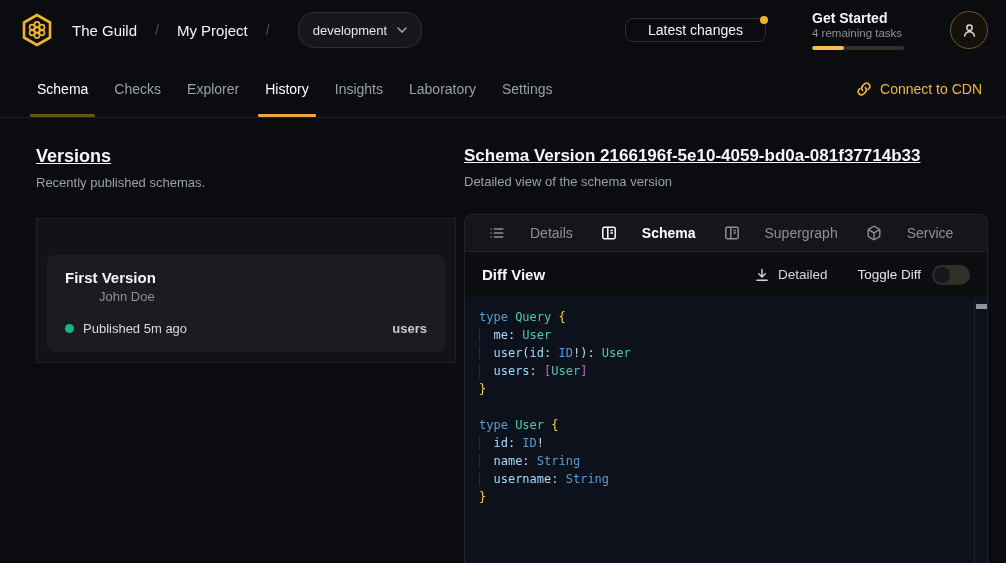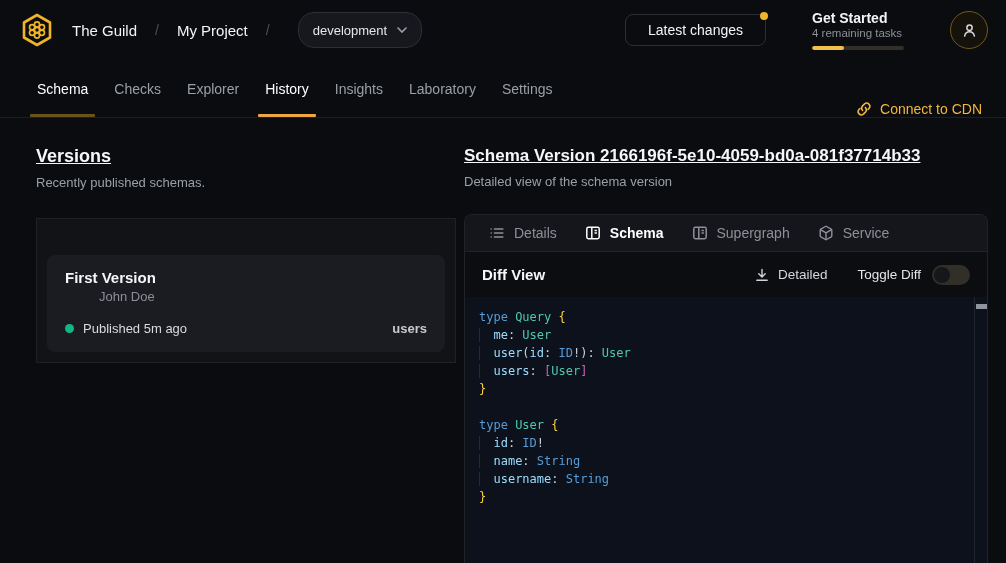--- a/index.html
+++ b/index.html
@@ -18,21 +18,21 @@
   .crumb { color:#f3f4f6; font-size:15px; font-weight:500; }
   .crumb-sep { color:#4b5159; font-size:14px; padding:0 2px; }
   .env-select {
     margin-left:10px; display:flex; align-items:center; gap:10px;
     background:#16181d; border:1px solid #2c2f35; border-radius:16px;
     height:36px; padding:0 14px; font-size:13px; color:#e5e7eb; cursor:pointer;
   }
   .h-right { margin-left:auto; display:flex; align-items:center; gap:46px; }
   .latest-btn {
     position:relative; background:transparent; border:1px solid #2c2f35; color:#f3f4f6;
-    border-radius:8px; height:32px; padding:0 22px; font-size:14px;
+    border-radius:8px; height:24px; padding:0 22px; font-size:14px;
     font-family:inherit; cursor:pointer;
   }
   .latest-dot { position:absolute; top:-3px; right:-3px; width:8px; height:8px; border-radius:50%; background:#f0b429; }
   .get-started { width:92px; cursor:pointer; }
   .gs-title { font-size:14px; font-weight:600; color:#f3f4f6; }
   .gs-sub { font-size:11.5px; color:#8d9197; margin-top:1px; }
   .gs-bar { margin-top:7px; height:4px; border-radius:2px; background:#332f27; overflow:hidden; }
   .gs-fill { height:100%; border-radius:2px; background:#f5c04a; }
   .avatar {
     width:38px; height:38px; border-radius:50%; background:#14120b;
@@ -42,21 +42,21 @@
   
   .nav { height:58px; display:flex; align-items:stretch; padding:0 24px; border-bottom:1px solid #1c1f24; }
   .nav-tab {
     display:flex; align-items:center; padding:0 13px; font-size:14px; color:#9aa0a8;
     cursor:pointer; position:relative;
   }
   .nav-tab.lit { color:#ffffff; }
   .nav-tab .uline { position:absolute; left:6px; right:6px; bottom:0; height:3px; border-radius:1px; }
   .nav-tab.dim-under .uline { background:#6b521a; }
   .nav-tab.active .uline { background:#eda640; }
-  .cdn-link { margin-left:auto; display:flex; align-items:flex-end; gap:8px; color:#f3b63e; font-size:14px; cursor:pointer; }
+  .cdn-link { margin-left:auto; display:flex; align-items:center; gap:8px; color:#f3b63e; font-size:14px; cursor:pointer; }
 
   
   .main { display:flex; height:445px; }
   .col-left { width:464px; flex:none; padding:28px 24px 0 36px; }
   .col-right { flex:1; padding:28px 18px 0 0; display:flex; flex-direction:column; }
 
   .sec-title { font-size:18px; font-weight:700; color:#f5f6f7;text-decoration:underline; }
   .sec-sub { font-size:13px; color:#9aa0a8; margin-top:8px; }
   .col-right .sec-title { font-size:17px; }
 
@@ -73,21 +73,21 @@
   .ver-status { font-size:13px; color:#d7dadf; }
   .ver-badge { margin-left:auto; font-size:13px; font-weight:700; color:#c6cacf; }
 
   
   .panel {
     margin-top:25px; flex:1; border:1px solid #212329; border-bottom:0;
     border-radius:8px 8px 0 0; overflow:hidden; display:flex; flex-direction:column;
     background:#0b0d11;
   }
   .tabstrip { height:37px; flex:none; background:#15161b; border-bottom:1px solid #202329; display:flex; align-items:stretch; padding:0 10px; }
-  .ptab { display:flex; align-items:center; gap:9px; padding:0 14px; font-size:14px; color:#8d9096; cursor:pointer; }
+  .ptab { display:flex; align-items:center; gap:25px; padding:0 14px; font-size:14px; color:#8d9096; cursor:pointer; }
   .ptab.active { color:#ffffff; font-weight:600; }
   .diffrow { height:45px; flex:none; display:flex; align-items:center; padding:0 17px; }
   .diff-title { font-size:15px; font-weight:700; color:#f5f6f7; }
   .diff-actions { margin-left:auto; display:flex; align-items:center; gap:30px; }
   .dl-btn { display:flex; align-items:center; gap:9px; font-size:13.5px; color:#d5d8dc; cursor:pointer; background:none; border:0; font-family:inherit; }
   .toggle-wrap { display:flex; align-items:center; gap:11px; }
   .toggle-label { font-size:13.5px; color:#e3e5e8; }
   .switch { width:38px; height:20px; border-radius:10px; background:#322e28; position:relative; cursor:pointer; }
   .switch .knob { position:absolute; top:2px; left:2px; width:16px; height:16px; border-radius:50%; background:#16171b; transition:left .15s; }
 

